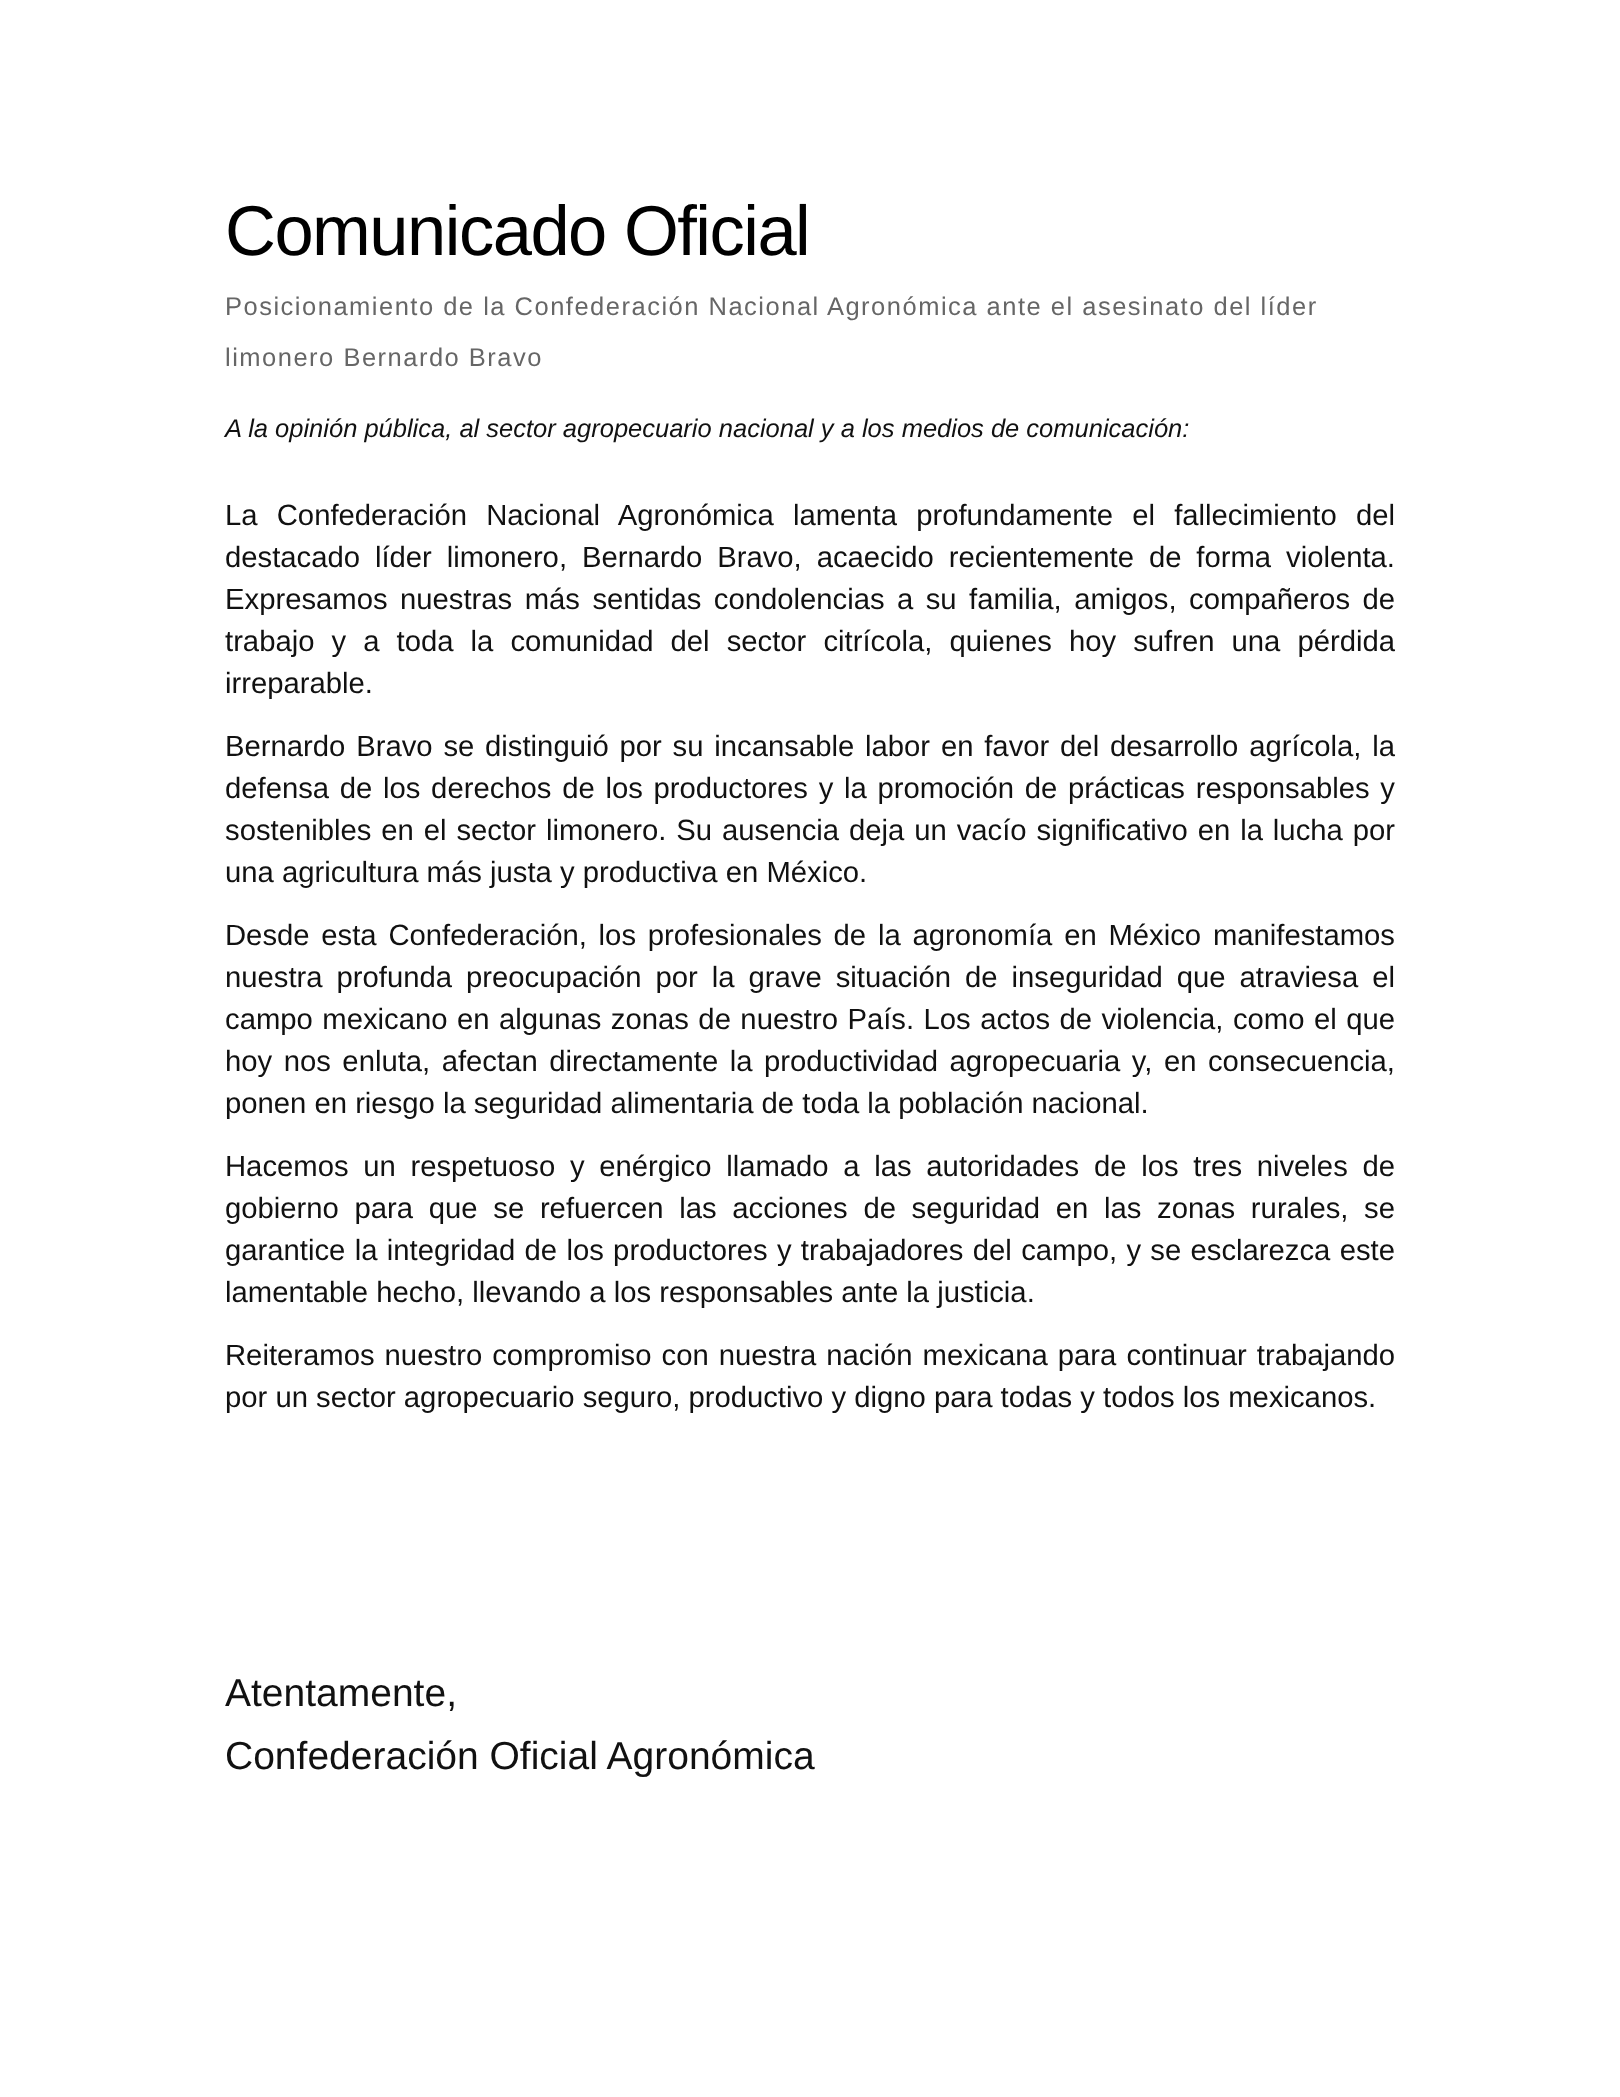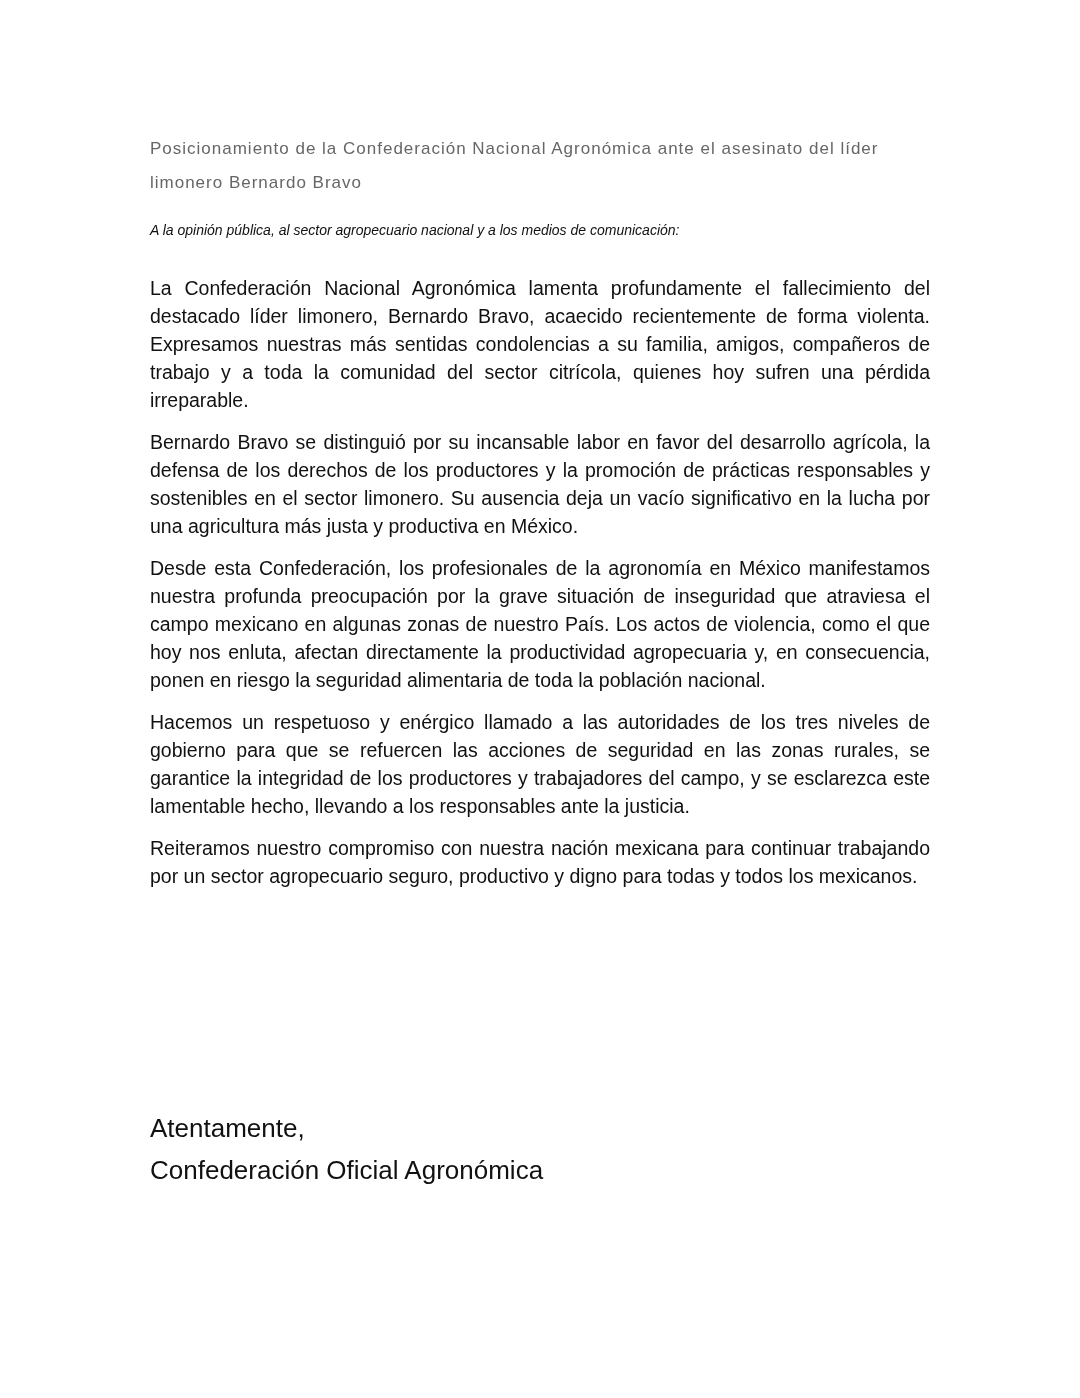--- a/index.html
+++ b/index.html
@@ -33,21 +33,21 @@
     .subtitle {
       font-family: "Liberation Sans", sans-serif;
       font-size: 17px;
       line-height: 34px;
       color: #666666;
       margin: 6px 0 0 0;
       letter-spacing: 1px;
     }
     .salutation {
       font-style: italic;
-      font-size: 14px;
+      font-size: 17px;
       line-height: 28px;
       text-align: justify;
       margin: 16px 0 0 0;
       color: #111111;
     }
     .body-paragraphs {
       margin-top: 30px;
     }
     .para {
       font-size: 19.5px;
@@ -66,20 +66,21 @@
       font-size: 26px;
       line-height: 28px;
       margin: 0 0 14px 0;
       color: #111111;
     }
   </style>
 </head>
 <body>
 
 <div class="page">
+  <h1 class="title">Comunicado Oficial</h1>
   <p class="subtitle">Posicionamiento de la Confederación Nacional Agronómica ante el asesinato del líder limonero Bernardo Bravo</p>
   <p class="salutation">A la opinión pública, al sector agropecuario nacional y a los medios de comunicación:</p>
 
   <div class="body-paragraphs">
     <p class="para">La Confederación Nacional Agronómica lamenta profundamente el fallecimiento del destacado líder limonero, Bernardo Bravo, acaecido recientemente de forma violenta. Expresamos nuestras más sentidas condolencias a su familia, amigos, compañeros de trabajo y a toda la comunidad del sector citrícola, quienes hoy sufren una pérdida irreparable.</p>
     <p class="para">Bernardo Bravo se distinguió por su incansable labor en favor del desarrollo agrícola, la defensa de los derechos de los productores y la promoción de prácticas responsables y sostenibles en el sector limonero. Su ausencia deja un vacío significativo en la lucha por una agricultura más justa y productiva en México.</p>
     <p class="para">Desde esta Confederación, los profesionales de la agronomía en México manifestamos nuestra profunda preocupación por la grave situación de inseguridad que atraviesa el campo mexicano en algunas zonas de nuestro País. Los actos de violencia, como el que hoy nos enluta, afectan directamente la productividad agropecuaria y, en consecuencia, ponen en riesgo la seguridad alimentaria de toda la población nacional.</p>
     <p class="para">Hacemos un respetuoso y enérgico llamado a las autoridades de los tres niveles de gobierno para que se refuercen las acciones de seguridad en las zonas rurales, se garantice la integridad de los productores y trabajadores del campo, y se esclarezca este lamentable hecho, llevando a los responsables ante la justicia.</p>
     <p class="para">Reiteramos nuestro compromiso con nuestra nación mexicana para continuar trabajando por un sector agropecuario seguro, productivo y digno para todas y todos los mexicanos.</p>
   </div>

